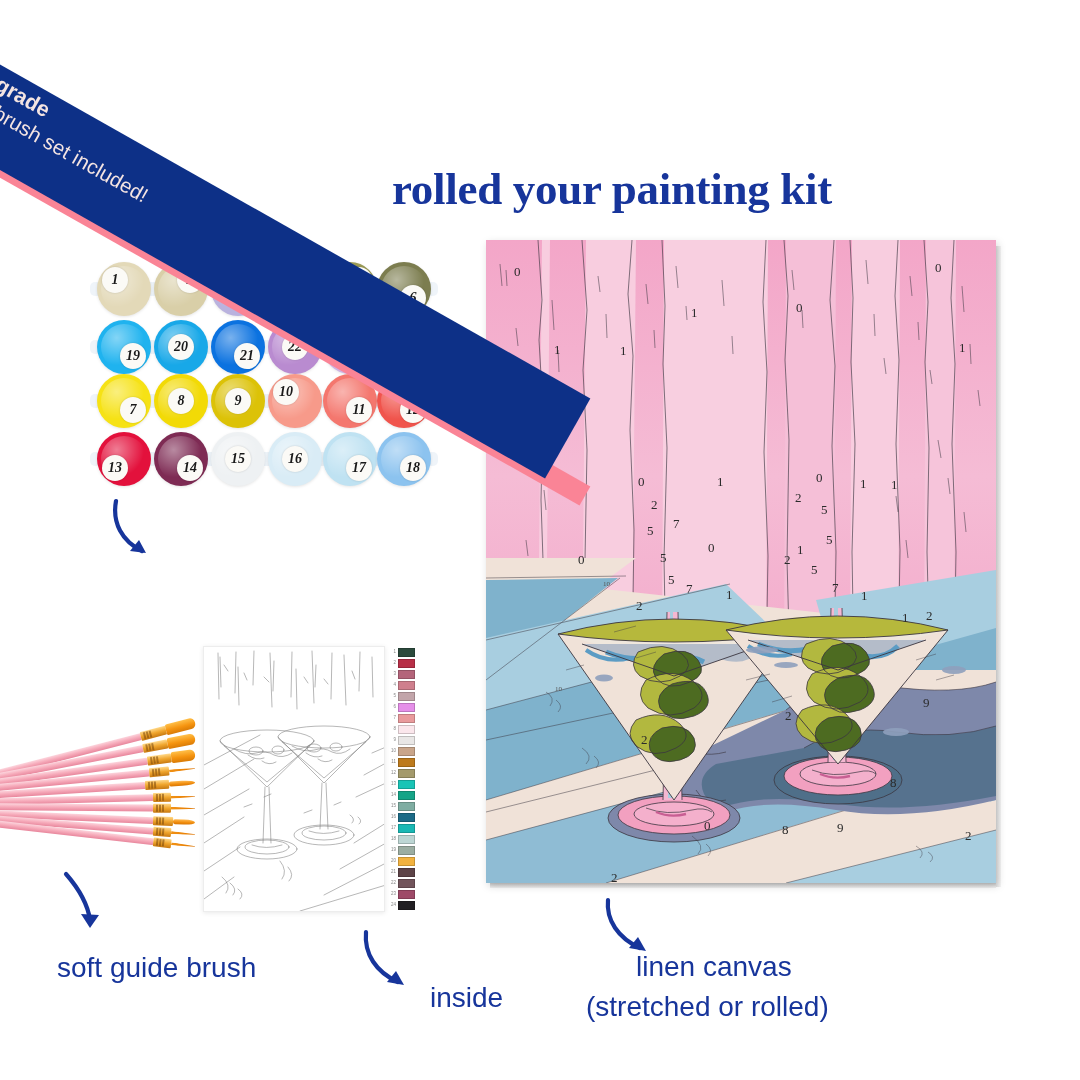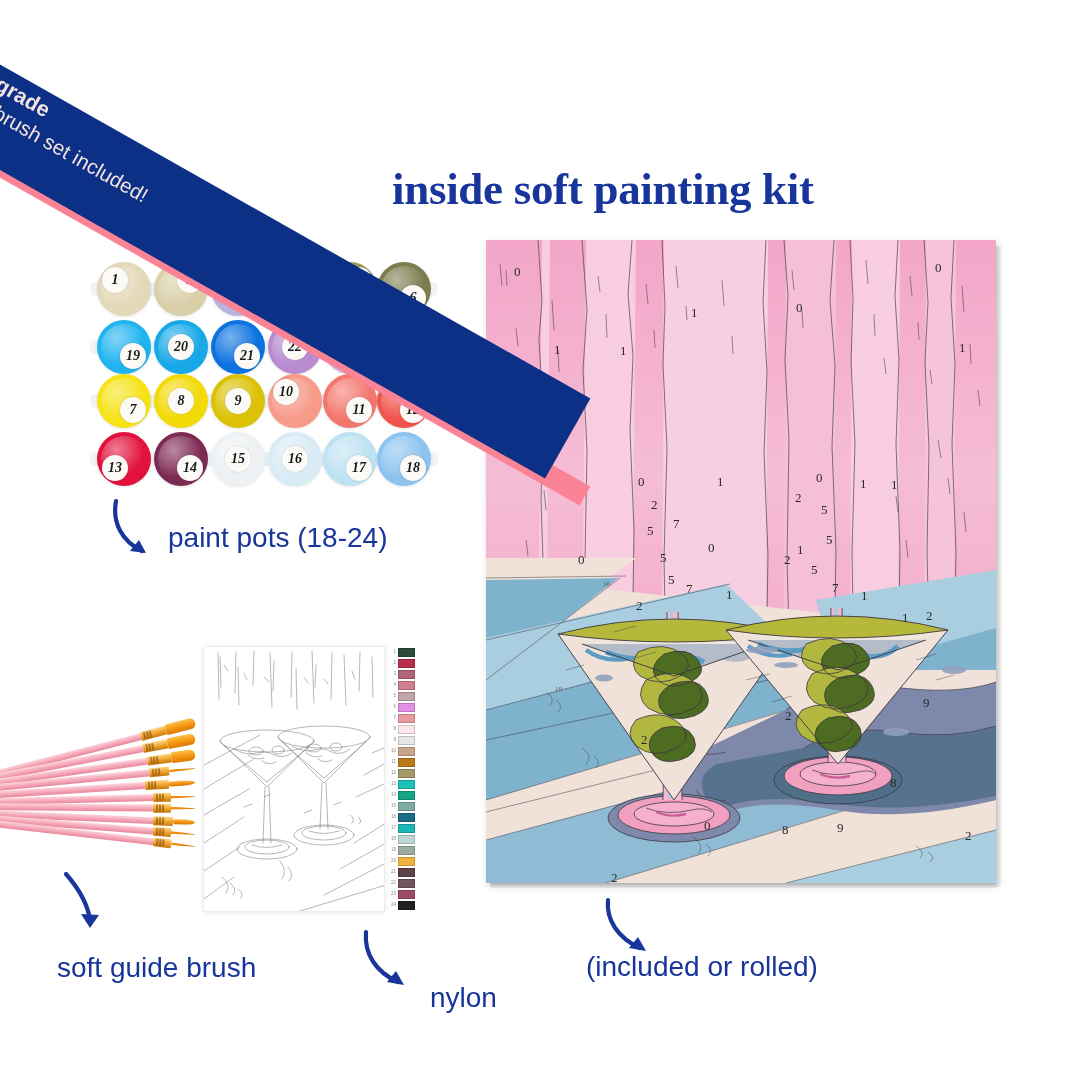--- a/index.html
+++ b/index.html
@@ -259,21 +259,21 @@
 
 <div id="promo-banner">
   <div class="banner-stripe-pink"></div>
   <div class="banner-stripe-navy"></div>
   <div class="banner-text-wrap">
     <div class="banner-line1">Limited-time upgrade</div>
     <div class="banner-line2">10-piece precision brush set included!</div>
   </div>
 </div>
 
-<div id="page-title">inside soft painting kit</div>
+<div id="page-title">rolled your painting kit</div>
 
 <div id="paint-pots">
     <div class="pot-row" style="top: 0px;">
       <div class="pot np-tl" style="left: 0px; top: 0px; background: rgb(227, 217, 184);">
         <span class="pot-num">1</span>
       </div>
       <div class="pot np-tr" style="left: 57px; top: 0px; background: rgb(217, 207, 168);">
         <span class="pot-num">2</span>
       </div>
       <div class="pot np-tr" style="left: 114px; top: 0px; background: rgb(185, 178, 222);">
@@ -345,21 +345,20 @@
       <div class="pot np-br" style="left: 226px; top: 2px; background: rgb(191, 226, 242);">
         <span class="pot-num">17</span>
       </div>
       <div class="pot np-br" style="left: 280px; top: 2px; background: rgb(140, 195, 239);">
         <span class="pot-num">18</span>
       </div>
     </div>
   </div>
 
 <div class="caption" style="left:168px; top:518px;">
-  <div>paint pots (18-24)</div>
 </div>
 
 <div class="arrow" style="left:108px; top:497px;">
   <svg width="60" height="72" viewBox="0 0 60 72">
     <path d="M8 4 C4 26, 14 44, 34 54" fill="none" stroke="#17359b" stroke-width="4.2" stroke-linecap="round"></path>
     <path d="M38 56 L22 54 L31 43 Z" fill="#17359b"></path>
   </svg>
 </div>
 
 <div id="brush-set">
@@ -612,21 +611,21 @@
   </div>
 
 <div class="arrow" style="left:360px; top:930px;">
   <svg width="62" height="66" viewBox="0 0 62 66">
     <path d="M6 2 C4 24, 16 42, 38 52" fill="none" stroke="#17359b" stroke-width="4.2" stroke-linecap="round"></path>
     <path d="M44 55 L27 52 L36 41 Z" fill="#17359b"></path>
   </svg>
 </div>
 
 <div class="caption" style="left:430px; top:978px;">
-  <div>nylon</div>
+  <div>inside</div>
 </div>
 
 <div id="linen-canvas">
   <div id="canvas-edge-right"></div>
   <div id="canvas-edge-bottom"></div>
   <div id="canvas-face">
     <svg viewBox="0 0 510 643" width="510" height="643">
       <defs>
         <linearGradient id="wallGrad" x1="0" y1="0" x2="0" y2="1">
           <stop offset="0%" stop-color="#f3a6c8"></stop>
@@ -825,14 +824,15 @@
 </div>
 
 <div class="arrow" style="left:602px; top:898px;">
   <svg width="62" height="64" viewBox="0 0 62 64">
     <path d="M6 2 C4 22, 16 40, 38 50" fill="none" stroke="#17359b" stroke-width="4.2" stroke-linecap="round"></path>
     <path d="M44 53 L27 50 L36 39 Z" fill="#17359b"></path>
   </svg>
 </div>
 
 <div class="caption" style="left:636px; top:947px;">
-  <div style="transform:translateX(-50px);">(included or rolled)</div>
+  <div>linen canvas</div>
+  <div style="transform:translateX(-50px);">(stretched or rolled)</div>
 </div>
 
 </body></html>

